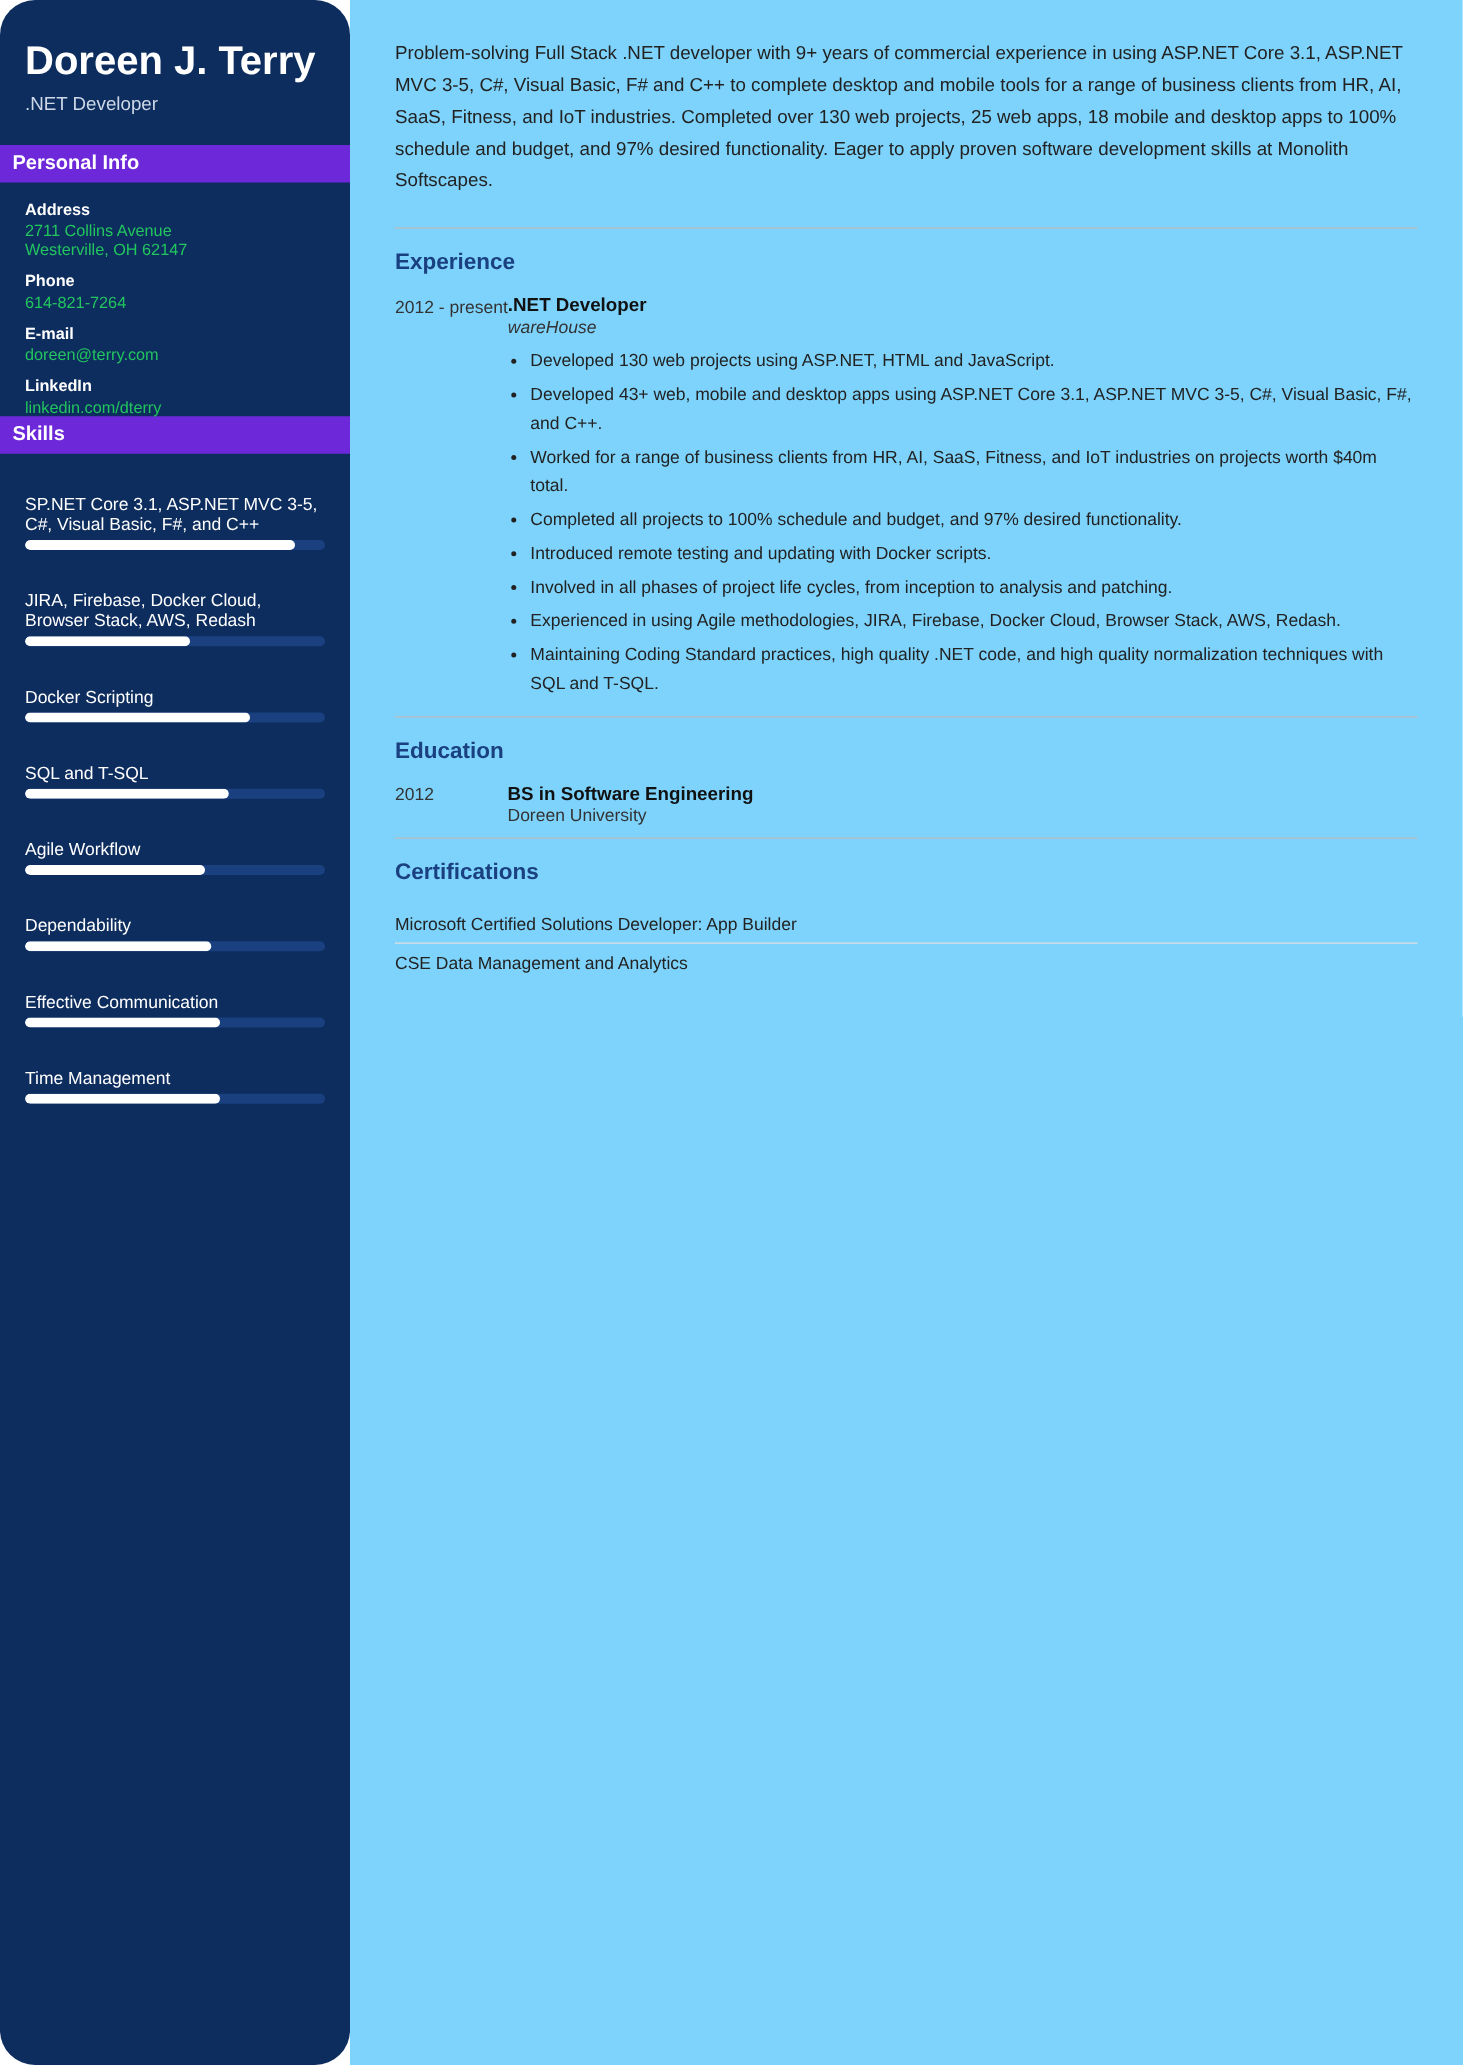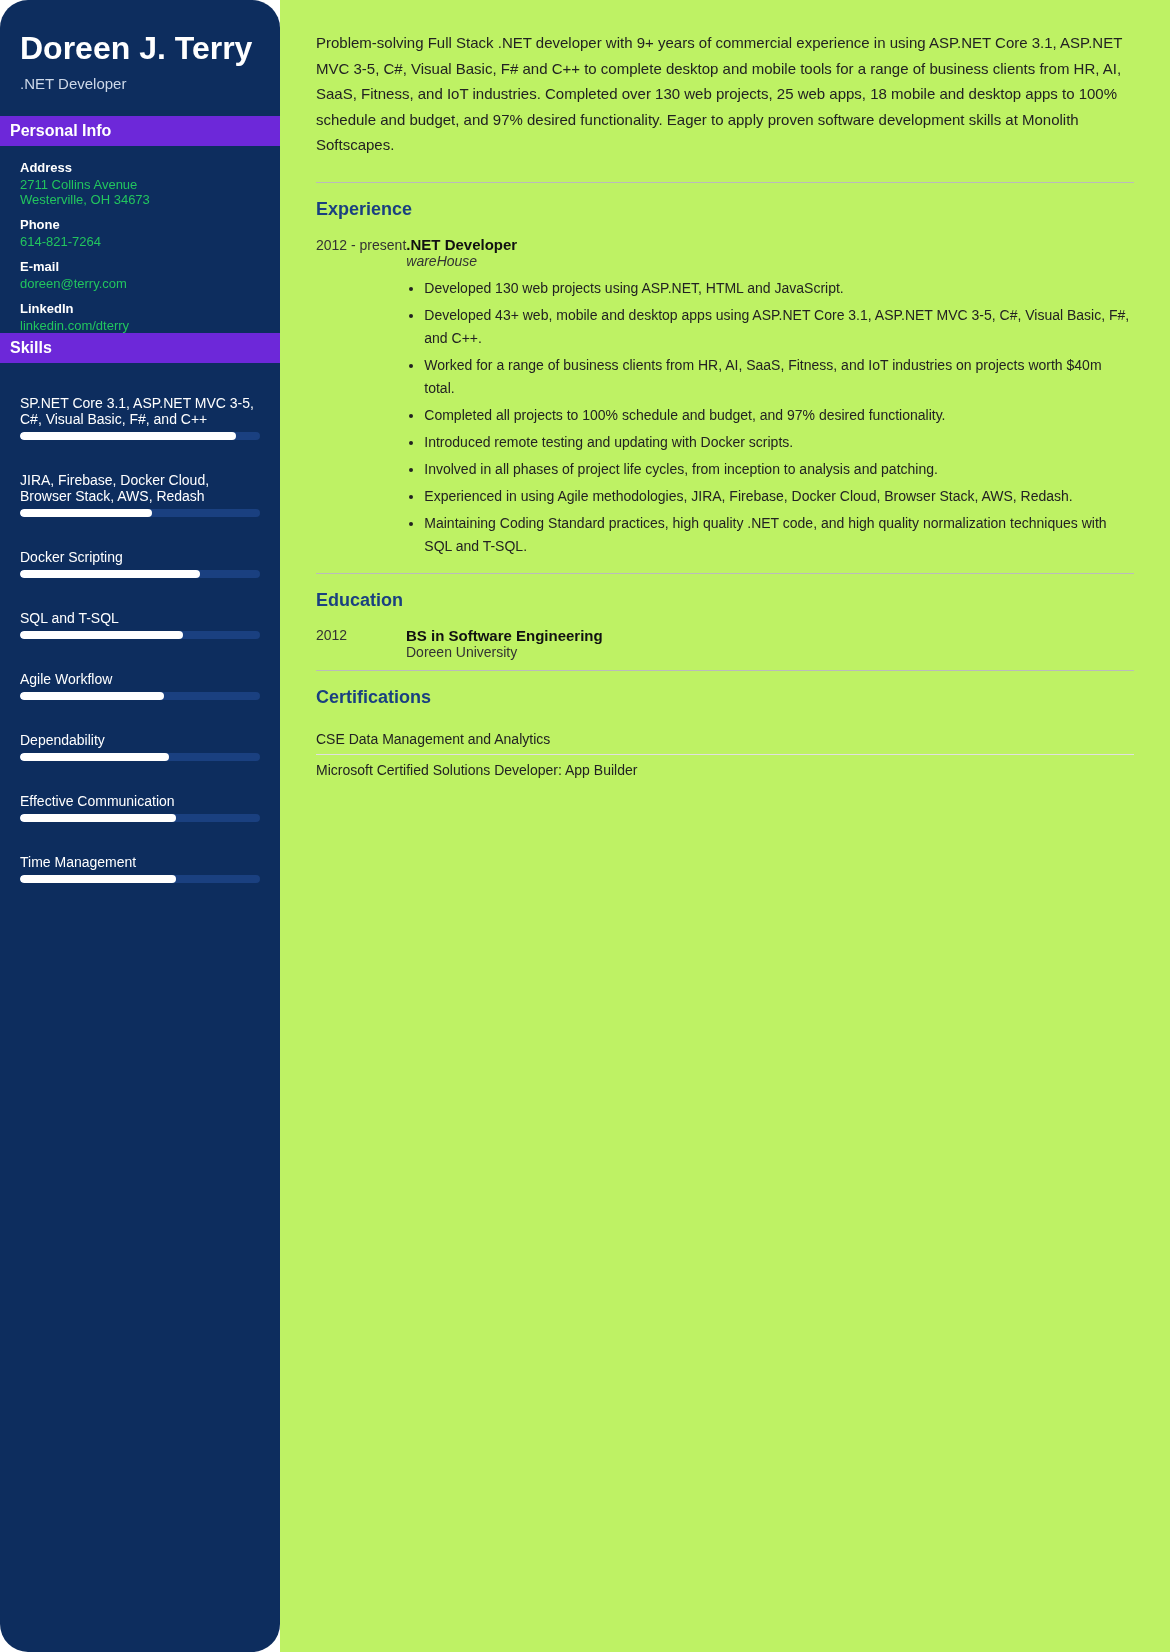--- a/index.html
+++ b/index.html
@@ -74,21 +74,21 @@
     }
     .skill-bar-fill {
       height: 8px;
       background: #fff;
       border-radius: 4px;
     }
     
     .main-content {
       flex: 1;
       padding: 30px 36px 30px 36px;
-      background: #bef264;
+      background: #7dd3fc;
     }
     .summary-text {
       font-size: 15px;
       line-height: 1.7;
       color: #222;
       margin-bottom: 24px;
     }
     .section-divider {
       border: none;
       border-top: 1px solid #bbb;
@@ -172,21 +172,21 @@
 <div class="resume-container">
 
   <div class="sidebar">
     <div class="sidebar-name">Doreen J. Terry</div>
     <div class="sidebar-title">.NET Developer</div>
 
     <div class="sidebar-section-header">Personal Info</div>
 
     <div class="sidebar-field-label">Address</div>
     <div class="sidebar-field-value">2711 Collins Avenue</div>
-    <div class="sidebar-field-value">Westerville, OH 34673</div>
+    <div class="sidebar-field-value">Westerville, OH 62147</div>
 
     <div class="sidebar-field-label">Phone</div>
     <div class="sidebar-field-value">614-821-7264</div>
 
     <div class="sidebar-field-label">E-mail</div>
     <div class="sidebar-field-value">doreen@terry.com</div>
 
     <div class="sidebar-field-label">LinkedIn</div>
     <div class="sidebar-field-value">linkedin.com/dterry</div>
 
@@ -280,17 +280,17 @@
             <div class="edu-degree">BS in Software Engineering</div>
             <div class="edu-school">Doreen University</div>
           </div>
         </div>
       </div>
 
     <hr class="section-divider">
     <div class="section-title">Certifications</div>
 
     <div class="cert-list" id="cert-container">
+        <div class="cert-item">Microsoft Certified Solutions Developer: App Builder</div>
         <div class="cert-item">CSE Data Management and Analytics</div>
-        <div class="cert-item">Microsoft Certified Solutions Developer: App Builder</div>
       </div>
   </div>
 </div>
 
 </body></html>

